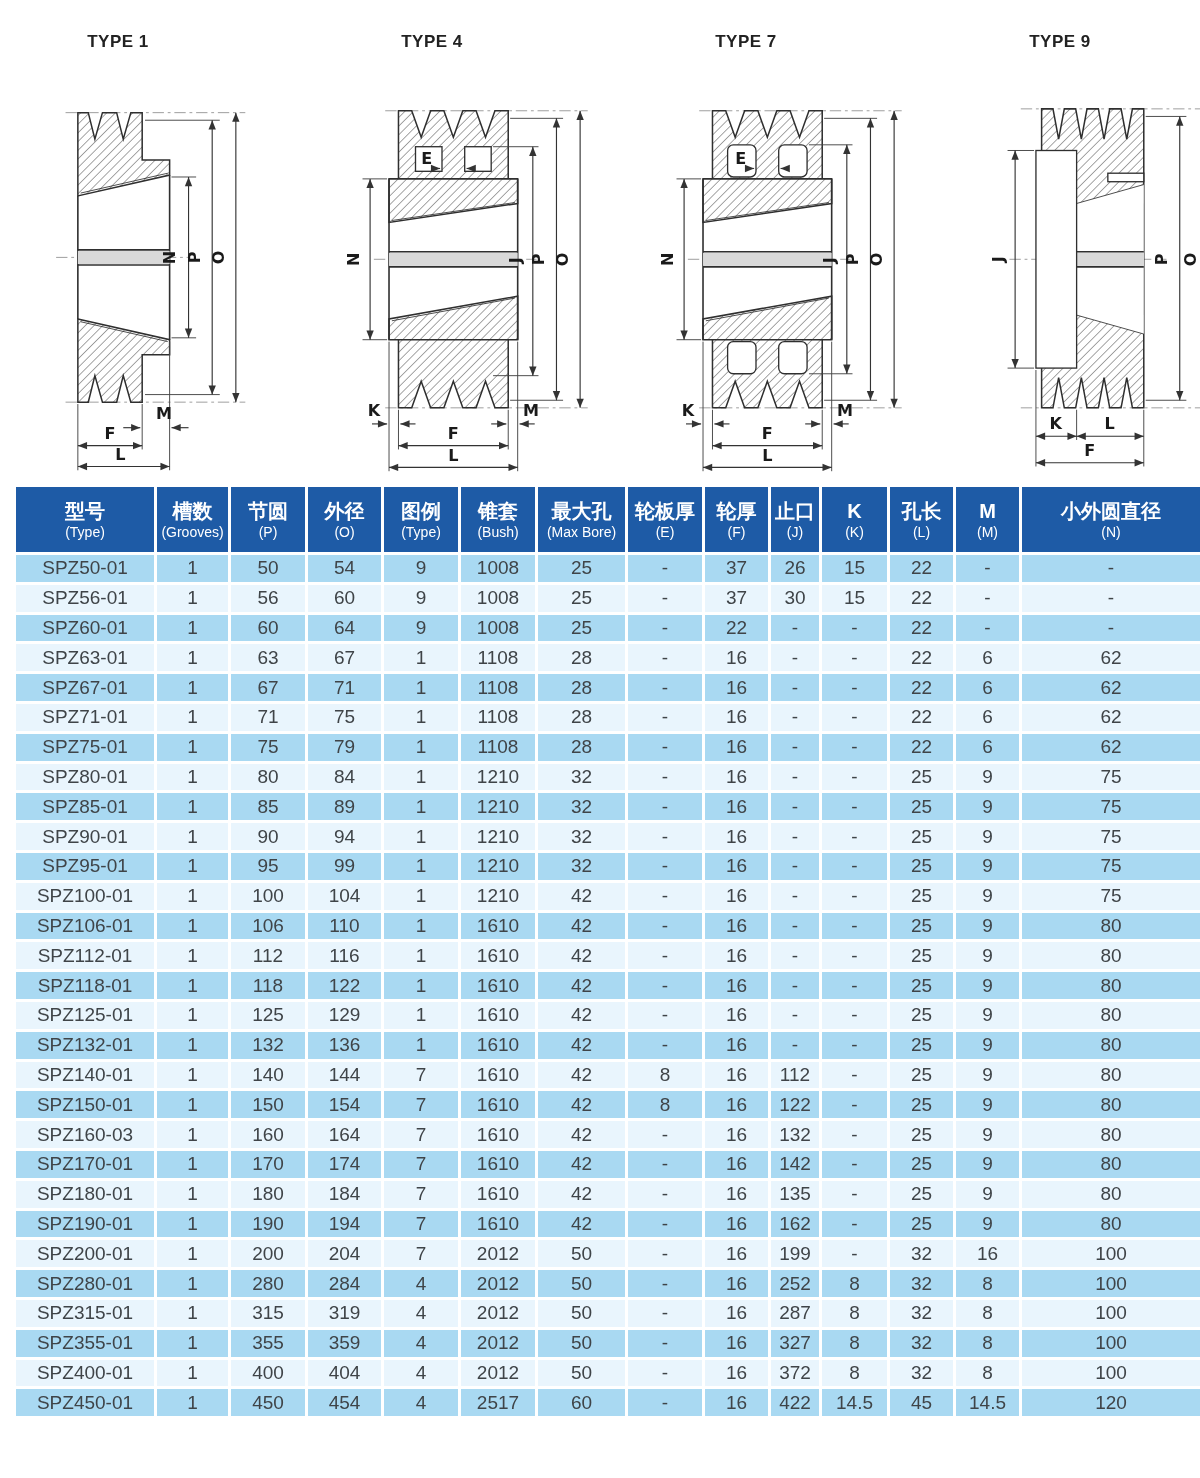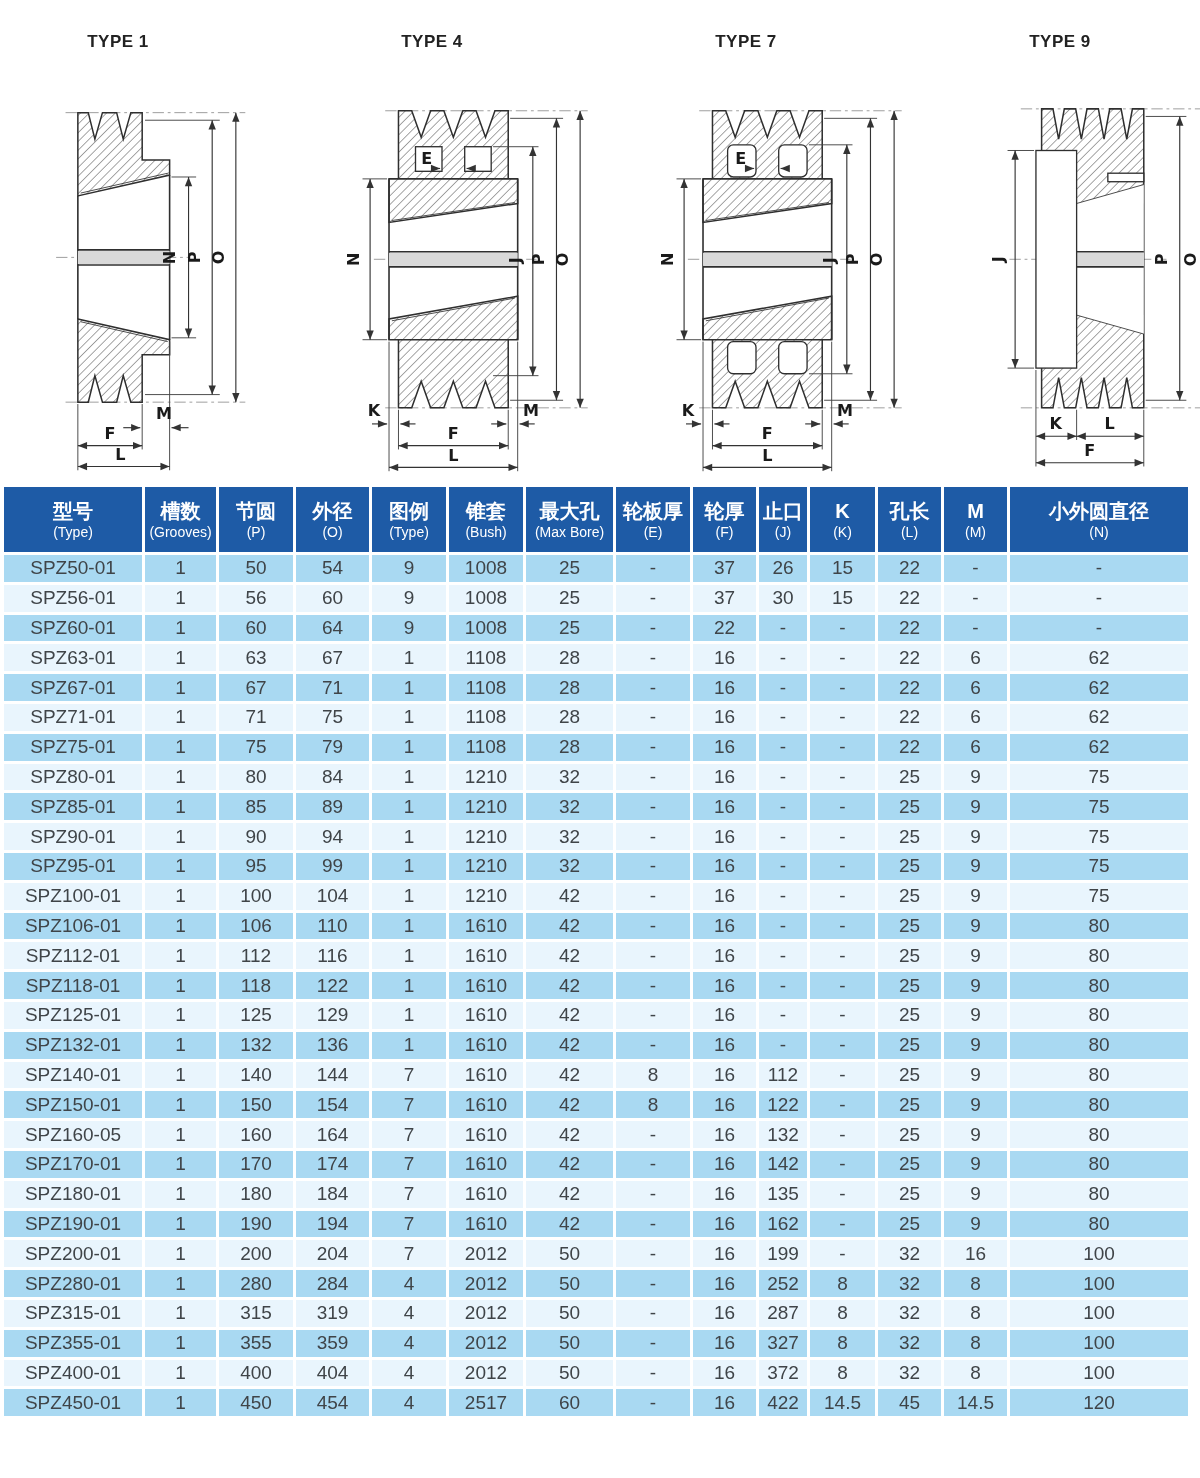--- a/index.html
+++ b/index.html
@@ -39,21 +39,21 @@
   .win    { fill: #ffffff; stroke: #2f2f2f; stroke-width: 1.4; }
   .edge   { stroke: #2f2f2f; stroke-width: 1.7; fill: none; }
   .thin   { stroke: #2f2f2f; stroke-width: 0.9; fill: none; }
   .boreband { fill: #d9d9d9; }
   .cl     { stroke: #999; stroke-width: 1; stroke-dasharray: 12 4 3 4; fill: none; }
   .ext    { stroke: #444; stroke-width: 1; fill: none; }
   .dim    { stroke: #333; stroke-width: 1.2; fill: none; }
   .dlabel { font-family: "DejaVu Sans", sans-serif; font-size: 17px; font-weight: 600; fill: #1a1a1a; }
   
   .spec-table {
-    width: 1184px; margin: 0 4px;
+    width: 1184px; margin: 0 16px;
     border-collapse: separate; border-spacing: 0;
     table-layout: fixed;
   }
   .spec-table th, .spec-table td { box-sizing: border-box; }
   .spec-table th {
     background: var(--header-bg);
     color: var(--header-text);
     height: 65px;
     vertical-align: middle; text-align: center;
     padding: 0; font-weight: normal;
@@ -671,21 +671,21 @@
         <td>42</td>
         <td>8</td>
         <td>16</td>
         <td>122</td>
         <td>-</td>
         <td>25</td>
         <td>9</td>
         <td>80</td>
       </tr>
       <tr class="row-light">
-        <td>SPZ160-05</td>
+        <td>SPZ160-03</td>
         <td>1</td>
         <td>160</td>
         <td>164</td>
         <td>7</td>
         <td>1610</td>
         <td>42</td>
         <td>-</td>
         <td>16</td>
         <td>132</td>
         <td>-</td>

